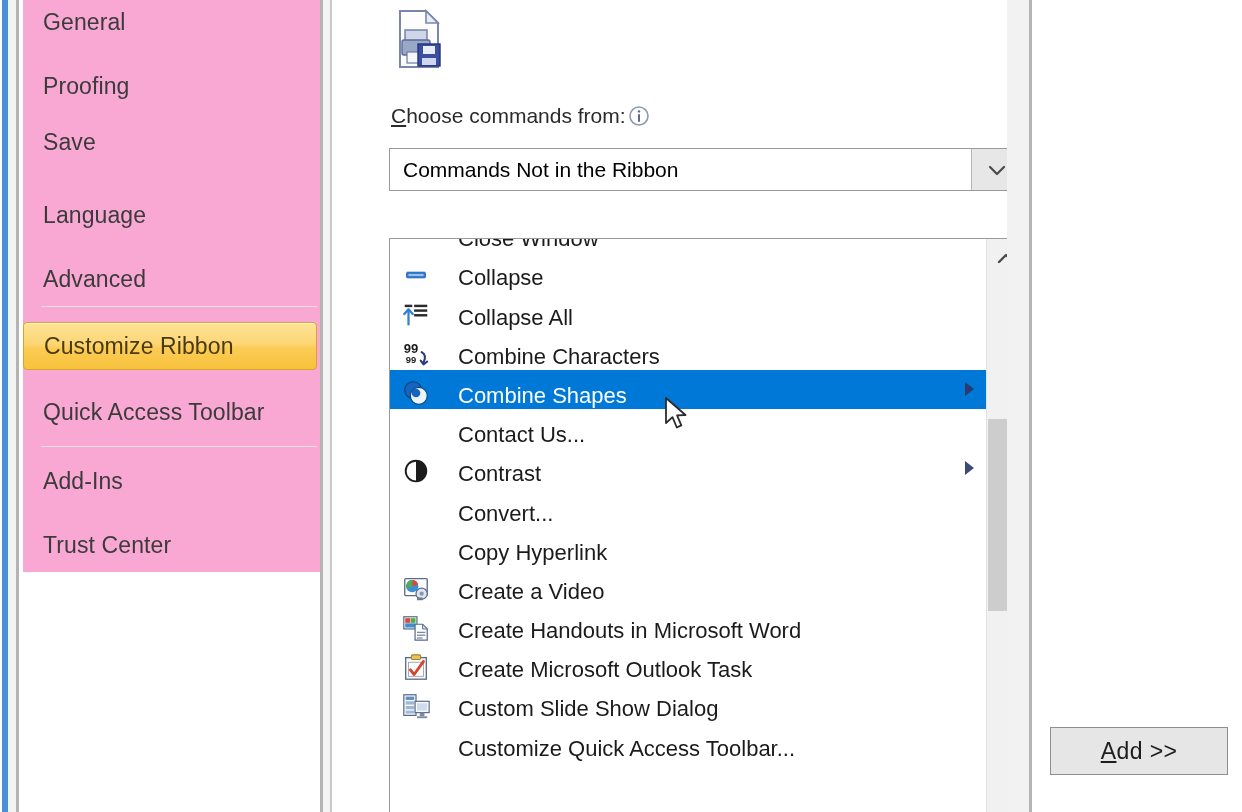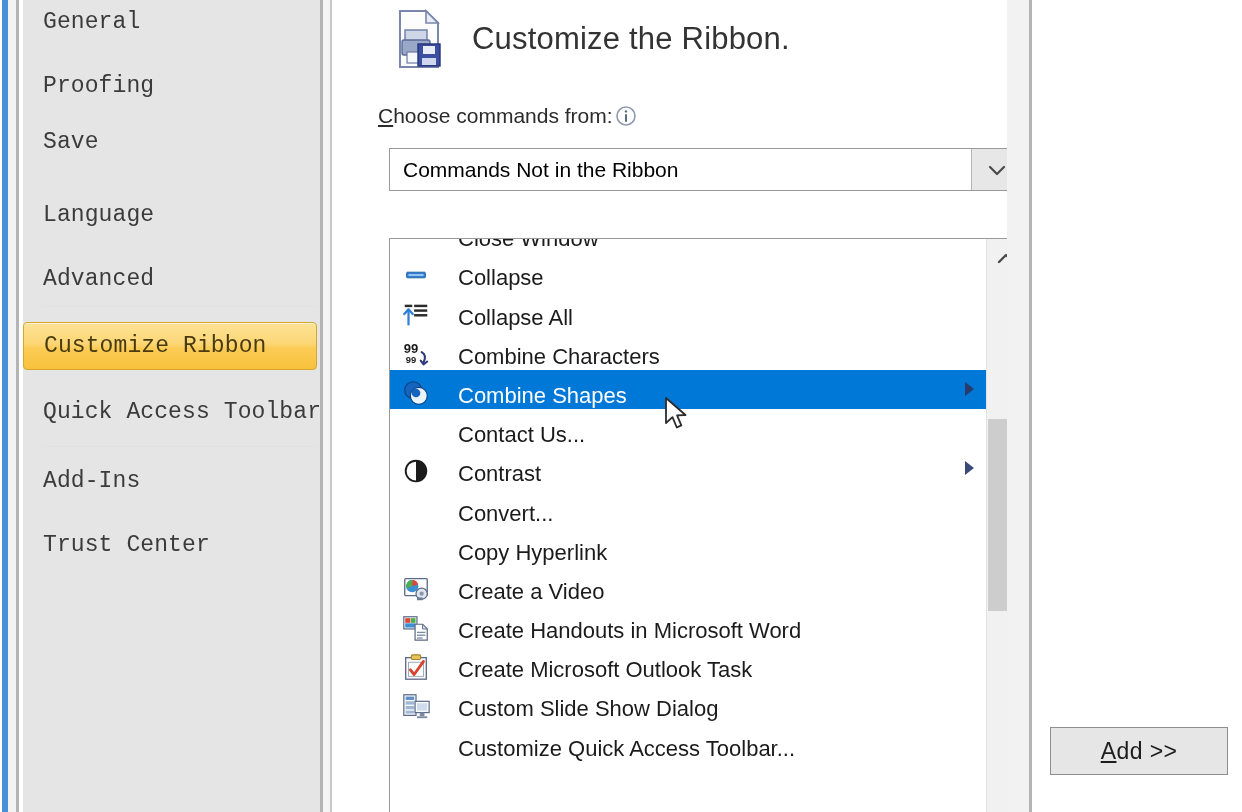--- a/index.html
+++ b/index.html
@@ -28,23 +28,22 @@
     position: absolute; left: 16px; top: 0; width: 3px; height: 812px;
     background: #b4b4b4;
   }
   .edge-inner {
     position: absolute; left: 19px; top: 0; width: 4px; height: 812px;
     background: #ffffff;
   }
 
   
   .sidebar {
-    position: absolute; left: 23px; top: 0; width: 297px; height: 812px;
-    background: #e5e5e5;
-    font-family: Liberation Mono, monospace;
+    position: absolute; left: 23px; top: 0; width: 297px; height: 572px;
+    background: #f9a8d4;
   }
   .side-item {
     position: absolute;
     left: 0; width: 297px; height: 44px;
     display: flex; align-items: center;
     padding-left: 20px;
     font-size: 23px;
     color: #3b3b3b;
     white-space: nowrap;
     letter-spacing: 0.1px;
@@ -89,21 +88,21 @@
     position: absolute; left: 58px; top: 8px;
     display: flex; align-items: center; gap: 22px;
   }
   .hdr-icon { width: 60px; height: 62px; position: relative; }
   .hdr-title {
     font-size: 31px; color: #333333; white-space: nowrap;
     letter-spacing: .2px;
   }
 
   .choose-row {
-    position: absolute; left: 46px; top: 104px;
+    position: absolute; left: 59px; top: 104px;
     display: flex; align-items: flex-start; gap: 2px;
   }
   .choose-label {
     font-size: 21px; color: #2b2b2b; white-space: nowrap;
   }
   .choose-label u { text-decoration: underline; text-underline-offset: 2px; }
   .info-icon { width: 22px; height: 22px; margin-top: 1px; }
 
   .combo {
     position: absolute; left: 389px - 332px; top: 148px;
@@ -260,21 +259,20 @@
           <path d="M10 3 h26 l12 12 v44 h-38 z" fill="#fdfdfd" stroke="#7a86ab" stroke-width="2"></path>
           <path d="M36 3 v12 h12 z" fill="#e8ecf5" stroke="#7a86ab" stroke-width="1.6"></path>
           <rect x="15" y="22" width="22" height="11" fill="#ced6e8" stroke="#6c7ba5" stroke-width="1.4"></rect>
           <rect x="12" y="32" width="28" height="15" rx="2" fill="#9aa8c8" stroke="#5b6a96" stroke-width="1.4"></rect>
           <rect x="17" y="44" width="18" height="11" fill="#f5f7fb" stroke="#6c7ba5" stroke-width="1.2"></rect>
           <rect x="28" y="36" width="22" height="22" fill="#3b4fa0" stroke="#25357a" stroke-width="1.4"></rect>
           <rect x="33" y="38" width="12" height="8" fill="#e9ecf7"></rect>
           <rect x="32" y="50" width="14" height="7" fill="#cfd6ee"></rect>
         </svg>
       </div>
-      <div class="hdr-title">Customize the Ribbon.</div>
     </div>
 
     <div class="choose-row">
       <div class="choose-label"><u>C</u><span>hoose commands from:</span></div>
       <div class="info-icon">
         <svg viewBox="0 0 22 22" width="22" height="22">
           <circle cx="11" cy="11" r="9" fill="#ffffff" stroke="#8f9bb3" stroke-width="1.6"></circle>
           <circle cx="11" cy="6.4" r="1.2" fill="#5a6a86"></circle>
           <rect x="10" y="9" width="2" height="8" rx="1" fill="#5a6a86"></rect>
         </svg>

